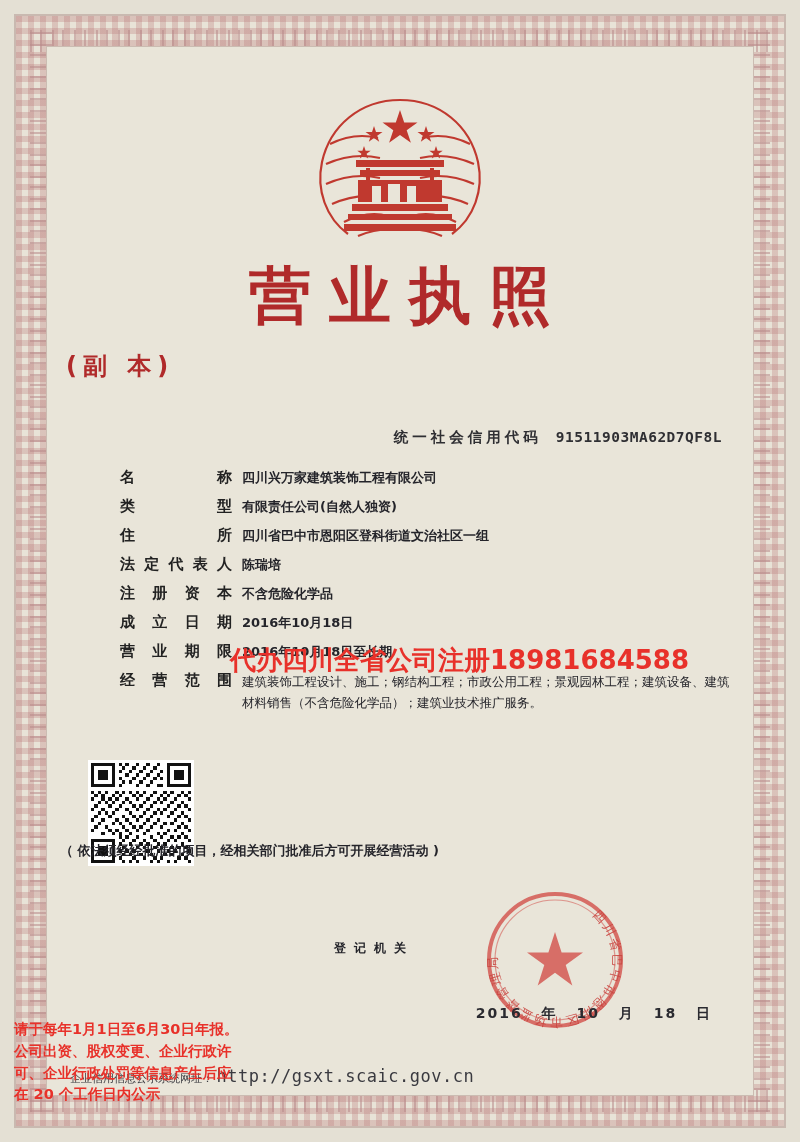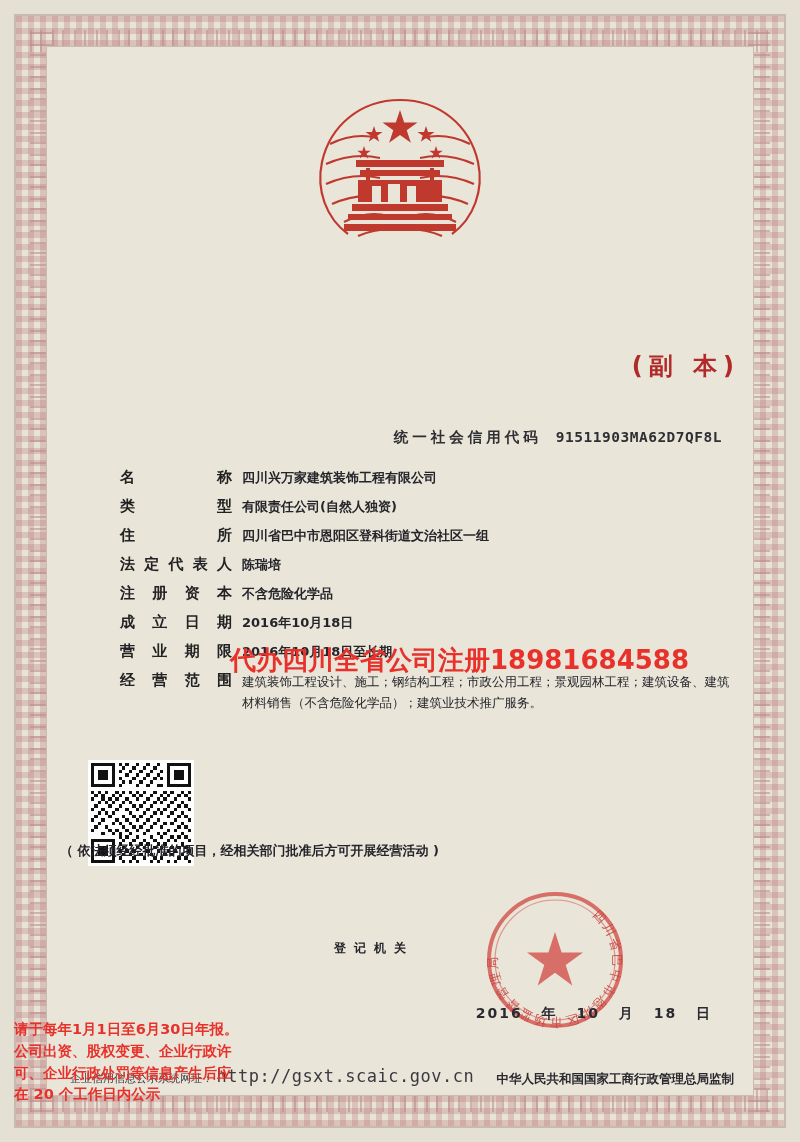--- a/index.html
+++ b/index.html
@@ -104,22 +104,22 @@
     font-weight: bold;
     letter-spacing: 18px;
     color: #b02a2a;
     text-indent: 18px;
     line-height: 1;
   }
   .subtitle {
     position: absolute;
     top: 290px;
     left: 0;
-    right: 0;
-    text-align: right;
+    right: 9px;
+    text-align: left;
     font-family: "DejaVu Sans", sans-serif;
     font-size: 24px;
     font-weight: bold;
     letter-spacing: 6px;
     color: #b02a2a;
     text-indent: 6px;
   }
 
   .credit-code {
     position: absolute;
@@ -344,20 +344,21 @@
           <rect x="88" y="92" width="12" height="18"></rect>
           <rect x="107" y="94" width="9" height="16"></rect>
         </g>
         <g fill="#c0392f">
           <rect x="66" y="76" width="4" height="14"></rect>
           <rect x="130" y="76" width="4" height="14"></rect>
         </g>
       </svg>
     </div>
 
+    <div class="title">营业执照</div>
     <div class="subtitle">(副 本)</div>
 
     <div class="credit-code">
       <span class="label">统一社会信用代码</span>
       <span class="value">91511903MA62D7QF8L</span>
     </div>
 
     <div class="fields">
       <div class="row">
         <div class="lab">
@@ -698,21 +699,20 @@
 
     <div class="issue-date">
       <span>2016</span>
       <span>年</span>
       <span>10</span>
       <span>月</span>
       <span>18</span>
       <span>日</span>
     </div>
 
-    <div class="footer-right">中华人民共和国国家工商行政管理总局监制</div>
 
     <div class="gsxt">
       <span>企业信用信息公示系统网址：</span>
       <span class="url">http://gsxt.scaic.gov.cn</span>
     </div>
 
   </div>
 
   <div class="annot">
     <div>请于每年1月1日至6月30日年报。</div>

